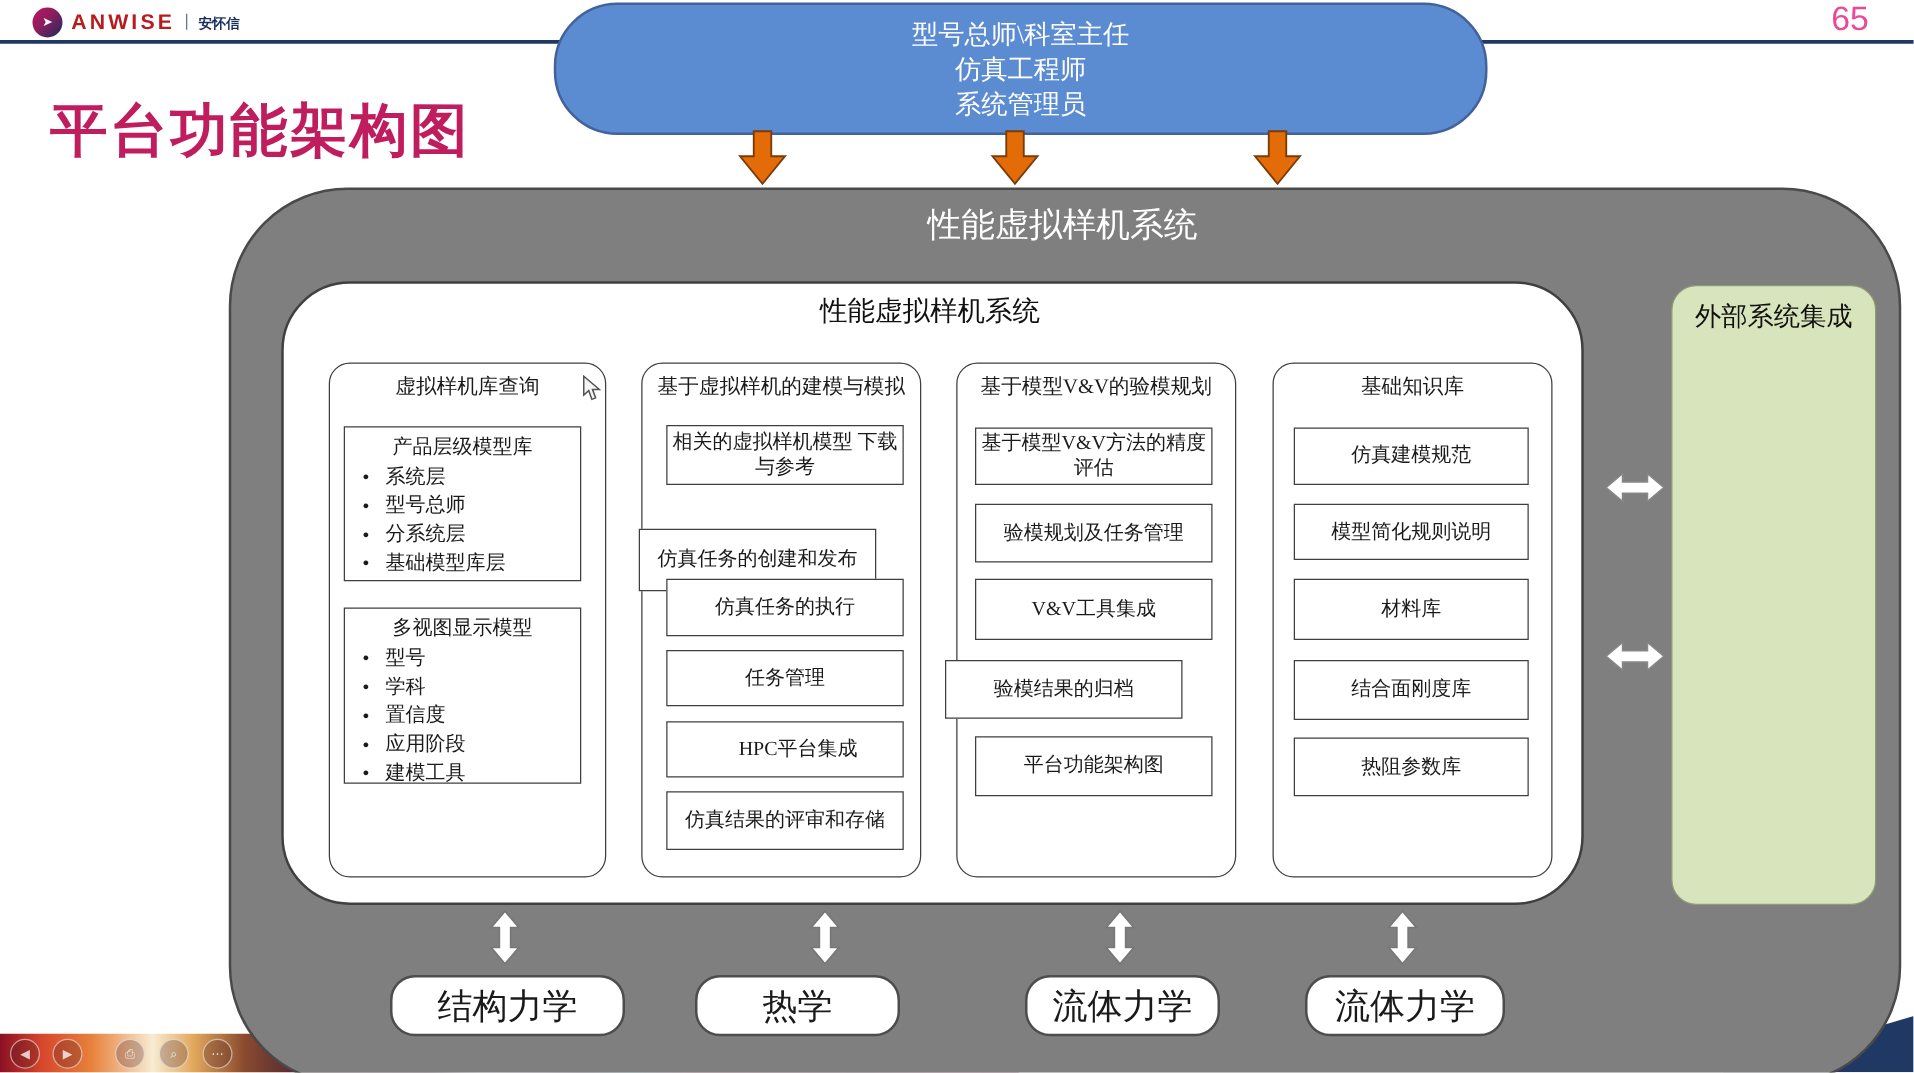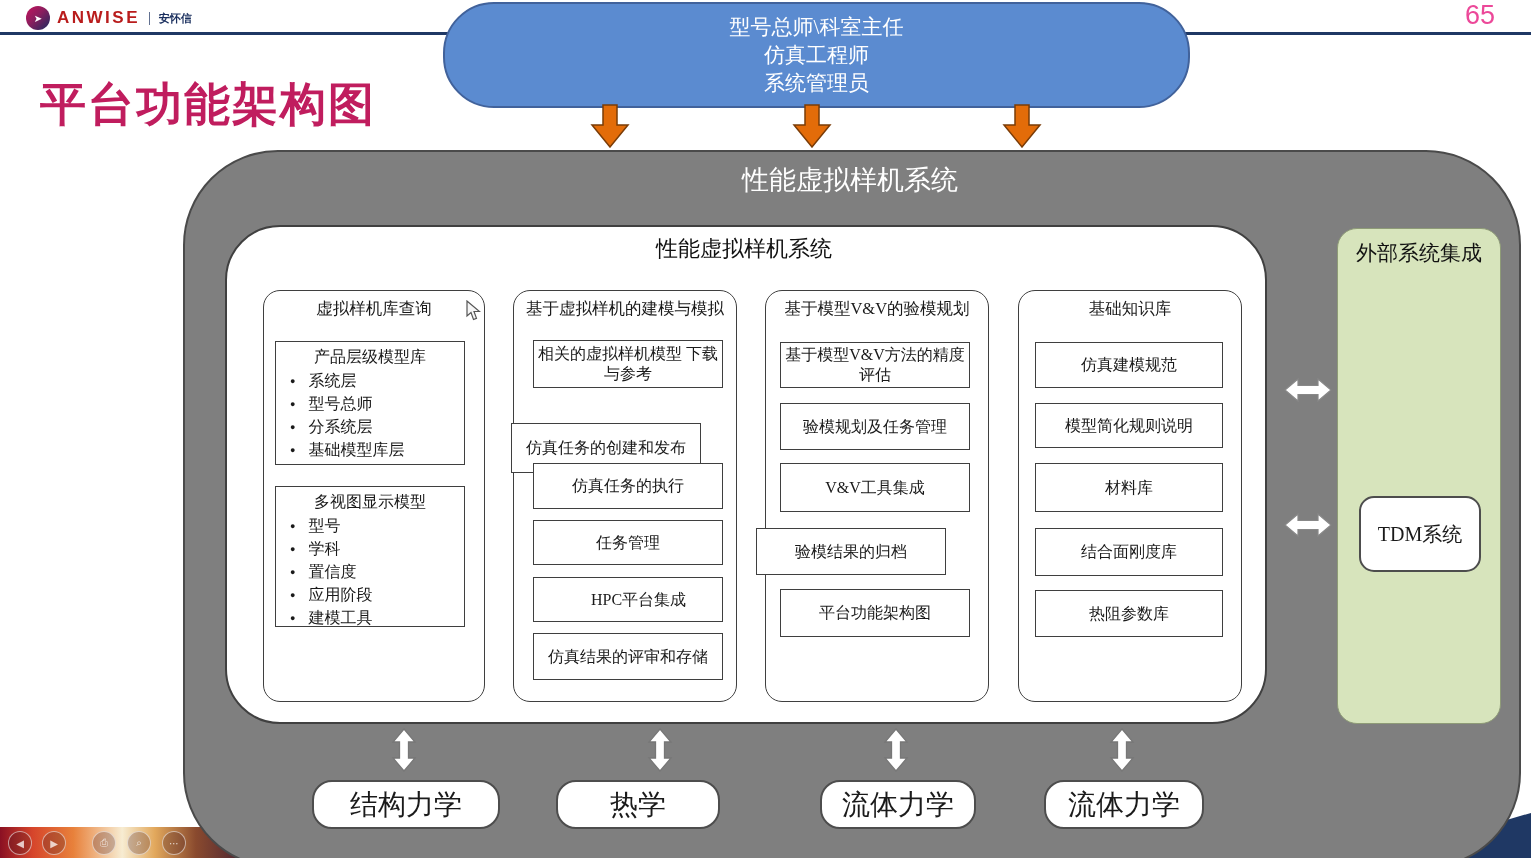--- a/index.html
+++ b/index.html
@@ -200,21 +200,20 @@
   <div class="col-title">基础知识库</div>
 </div>
 <div class="fbox" style="left:1035px;top:342px;width:188px;height:46px;">仿真建模规范</div>
 <div class="fbox" style="left:1035px;top:403px;width:188px;height:45px;">模型简化规则说明</div>
 <div class="fbox" style="left:1035px;top:463px;width:188px;height:49px;">材料库</div>
 <div class="fbox" style="left:1035px;top:528px;width:188px;height:48px;">结合面刚度库</div>
 <div class="fbox" style="left:1035px;top:590px;width:188px;height:47px;">热阻参数库</div>
 
 <div class="abs ext-box">
   <div class="ext-title">外部系统集成</div>
-  <div class="ext-sys" style="top:267px;">TDM系统</div>
 </div>
 <svg class="abs harrow" style="top:377px;" width="48" height="26" viewBox="0 0 48 26">
     <path d="M1 13 L14 2 V8.5 H34 V2 L47 13 L34 24 V17.5 H14 V24 Z" fill="#ffffff" stroke="#888" stroke-width="1.2"></path>
   </svg>
 <svg class="abs harrow" style="top:512px;" width="48" height="26" viewBox="0 0 48 26">
     <path d="M1 13 L14 2 V8.5 H34 V2 L47 13 L34 24 V17.5 H14 V24 Z" fill="#ffffff" stroke="#888" stroke-width="1.2"></path>
   </svg>
 
 <svg class="abs varrow" style="left:391px;" width="26" height="44" viewBox="0 0 26 44">
     <path d="M13 1 L24 14 H17.5 V30 H24 L13 43 L2 30 H8.5 V14 H2 Z" fill="#ffffff" stroke="#777" stroke-width="1.3"></path>

